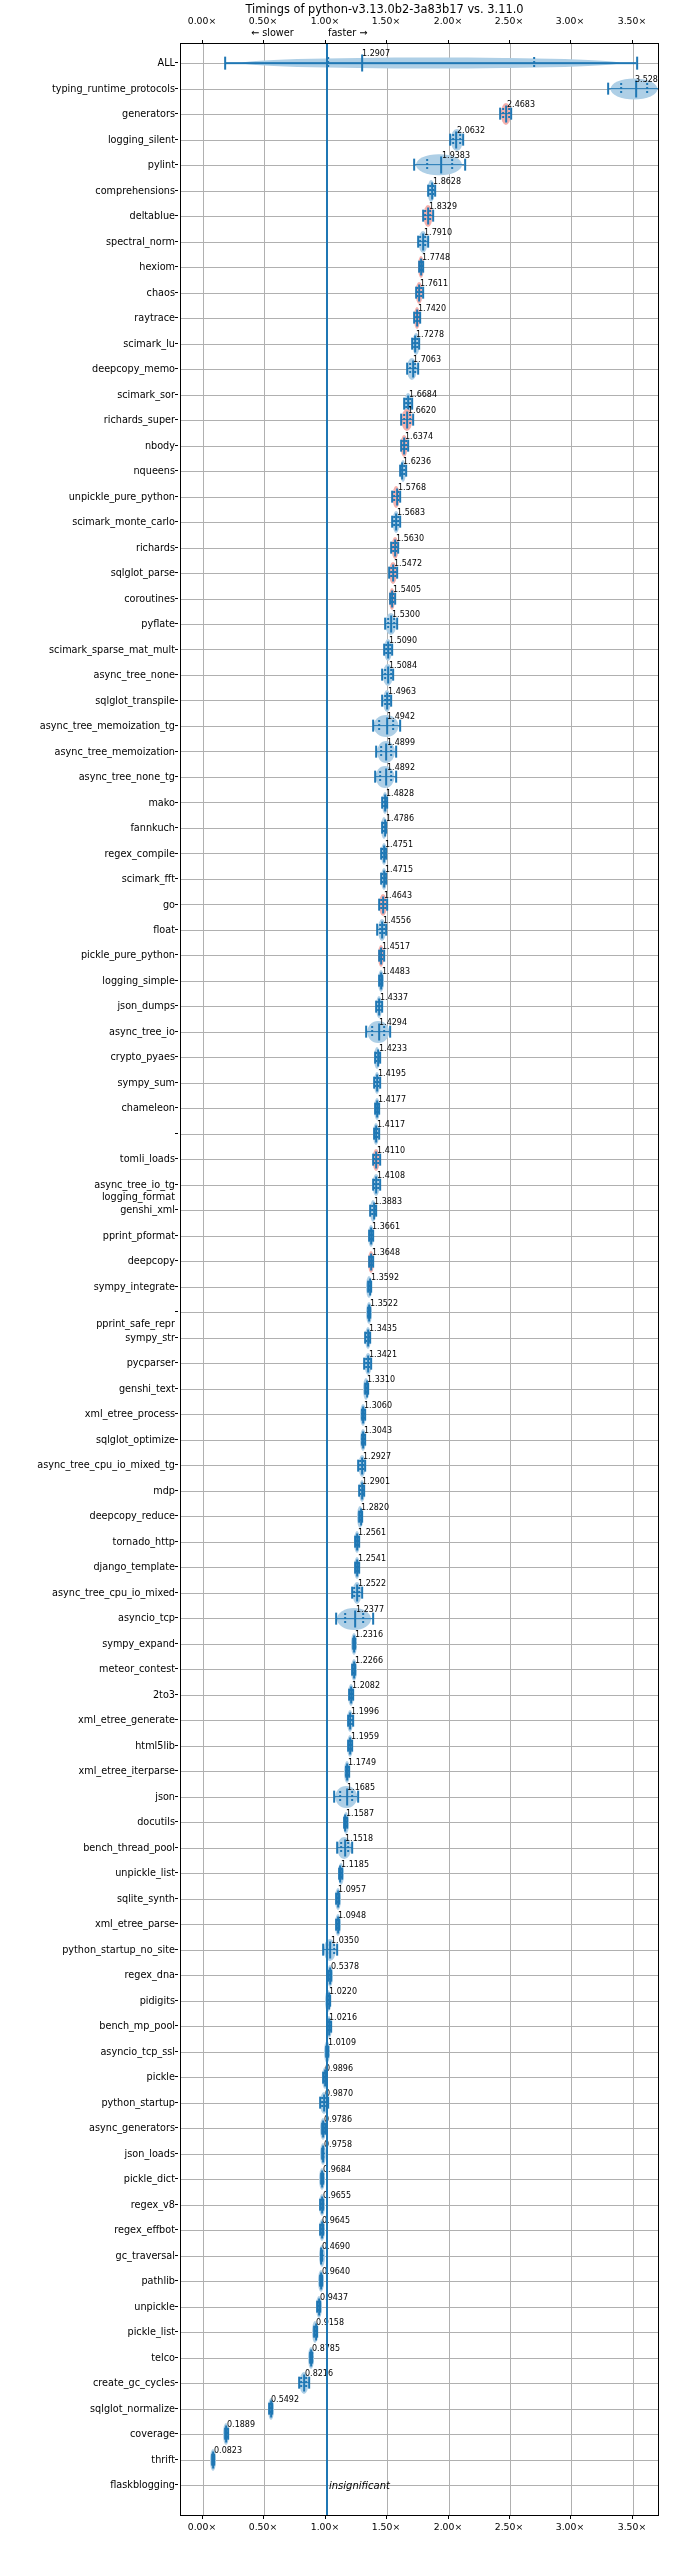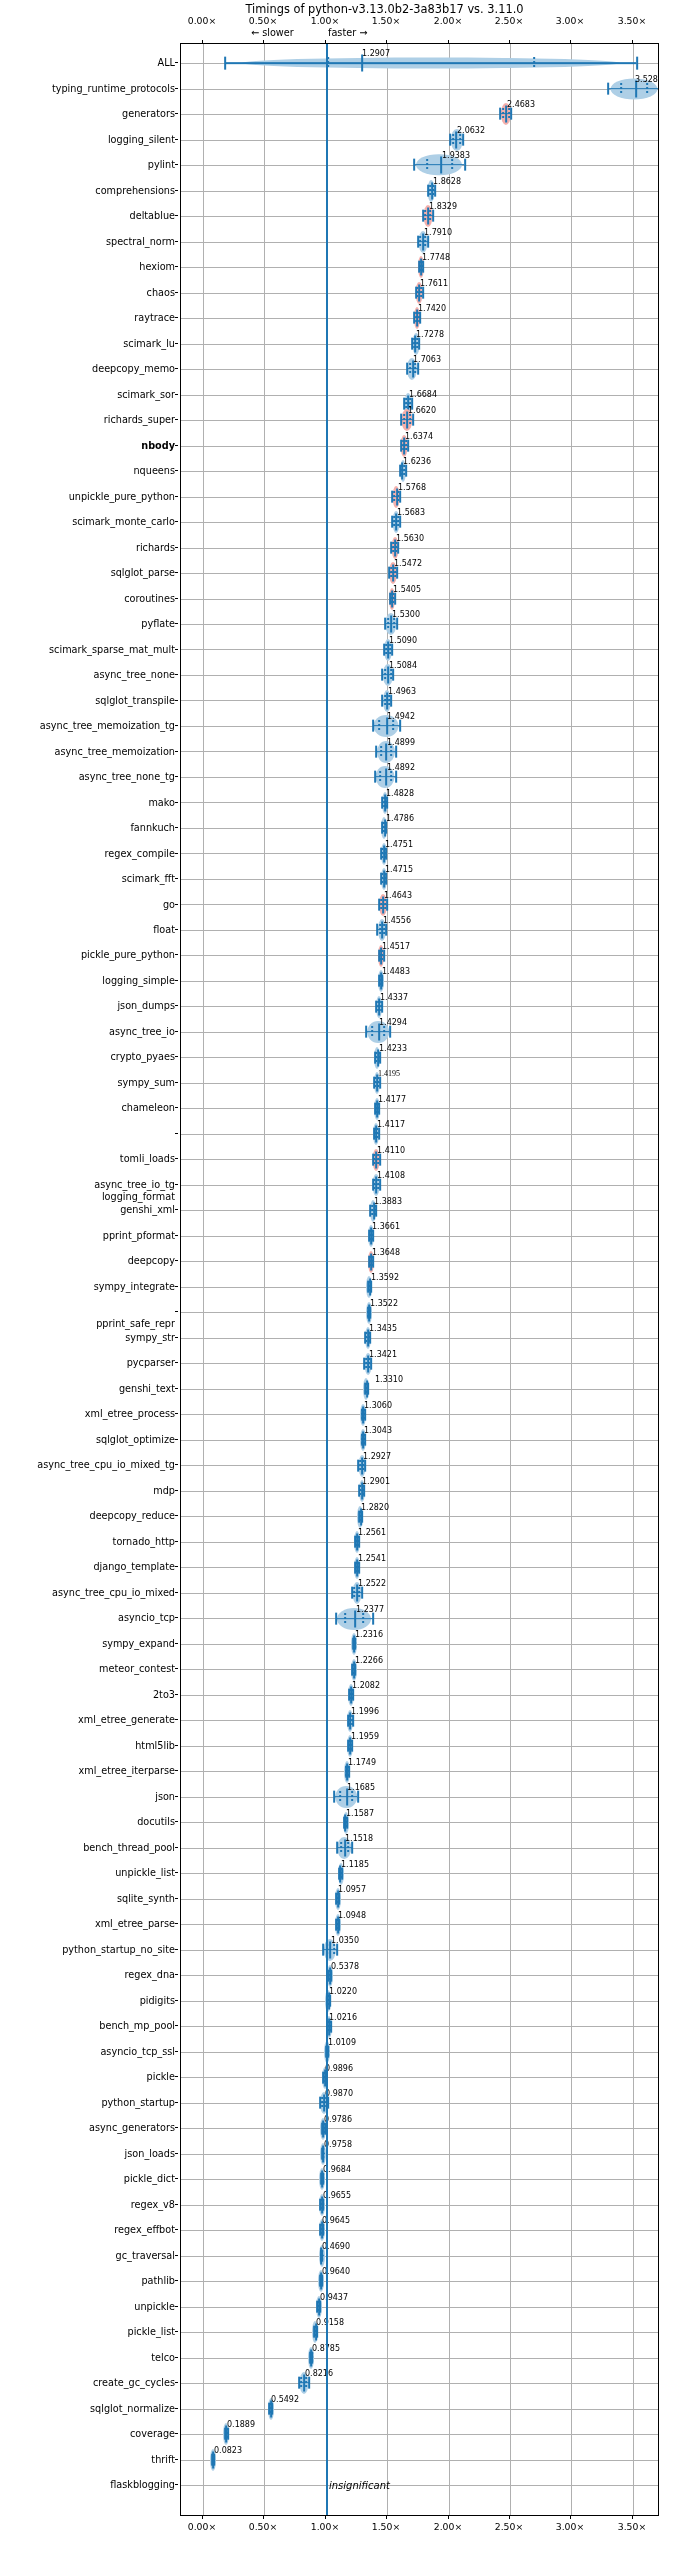--- a/index.html
+++ b/index.html
@@ -192,21 +192,21 @@
       <div class="ylabel" style="top: 190px;">comprehensions</div>
       <div class="ylabel" style="top: 215px;">deltablue</div>
       <div class="ylabel" style="top: 241px;">spectral_norm</div>
       <div class="ylabel" style="top: 266px;">hexiom</div>
       <div class="ylabel" style="top: 292px;">chaos</div>
       <div class="ylabel" style="top: 317px;">raytrace</div>
       <div class="ylabel" style="top: 343px;">scimark_lu</div>
       <div class="ylabel" style="top: 368px;">deepcopy_memo</div>
       <div class="ylabel" style="top: 394px;">scimark_sor</div>
       <div class="ylabel" style="top: 419px;">richards_super</div>
-      <div class="ylabel" style="top: 445px; font-weight: bold;">nbody</div>
+      <div class="ylabel" style="top: 445px;">nbody</div>
       <div class="ylabel" style="top: 470px;">nqueens</div>
       <div class="ylabel" style="top: 496px;">unpickle_pure_python</div>
       <div class="ylabel" style="top: 521px;">scimark_monte_carlo</div>
       <div class="ylabel" style="top: 547px;">richards</div>
       <div class="ylabel" style="top: 572px;">sqlglot_parse</div>
       <div class="ylabel" style="top: 598px;">coroutines</div>
       <div class="ylabel" style="top: 623px;">pyflate</div>
       <div class="ylabel" style="top: 649px;">scimark_sparse_mat_mult</div>
       <div class="ylabel" style="top: 674px;">async_tree_none</div>
       <div class="ylabel" style="top: 700px;">sqlglot_transpile</div>
@@ -820,21 +820,21 @@
       <div class="row" style="top: 1001px;">
         <div class="violin" style="width: 6px; height: 22px; left: 196px;"></div>
         <div class="whisker-line" style="left: 194px; width: 4.9px;"></div>
         <div class="cap" style="left: 194px;"></div>
         <div class="cap" style="left: 199px;"></div>
         <div class="quart-dots" style="left: 195px;"></div>
         <div class="quart-dots" style="left: 198px;"></div>
         <div class="median" style="left: 197px;"></div>
         <div class="value-label" style="left: 198px;">1.4233</div>
       </div>
-      <div class="row" style="top: 1026px; font-family: Liberation Serif, serif;">
+      <div class="row" style="top: 1026px;">
         <div class="violin" style="width: 6px; height: 22px; left: 196px;"></div>
         <div class="whisker-line" style="left: 193px; width: 6.1px;"></div>
         <div class="cap" style="left: 193px;"></div>
         <div class="cap" style="left: 199px;"></div>
         <div class="quart-dots" style="left: 194px;"></div>
         <div class="quart-dots" style="left: 197px;"></div>
         <div class="median" style="left: 196px;"></div>
         <div class="value-label" style="left: 197px;">1.4195</div>
       </div>
       <div class="row" style="top: 1052px;">
@@ -948,21 +948,21 @@
         <div class="value-label" style="left: 188px;">1.3421</div>
       </div>
       <div class="row" style="top: 1332px;">
         <div class="violin" style="width: 6px; height: 22px; left: 185px;"></div>
         <div class="whisker-line" style="left: 184px; width: 3.4px;"></div>
         <div class="cap" style="left: 184px;"></div>
         <div class="cap" style="left: 187px;"></div>
         <div class="quart-dots" style="left: 185px;"></div>
         <div class="quart-dots" style="left: 186px;"></div>
         <div class="median" style="left: 186px;"></div>
-        <div class="value-label" style="left: 186px; padding-left: 8px;">1.3310</div>
+        <div class="value-label" style="left: 186px;">1.3310</div>
       </div>
       <div class="row" style="top: 1358px;">
         <div class="violin" style="width: 6px; height: 22px; left: 182px;"></div>
         <div class="whisker-line" style="left: 181px; width: 3.7px;"></div>
         <div class="cap" style="left: 181px;"></div>
         <div class="cap" style="left: 184px;"></div>
         <div class="quart-dots" style="left: 181px;"></div>
         <div class="quart-dots" style="left: 183px;"></div>
         <div class="median" style="left: 182px;"></div>
         <div class="value-label" style="left: 183px;">1.3060</div>

